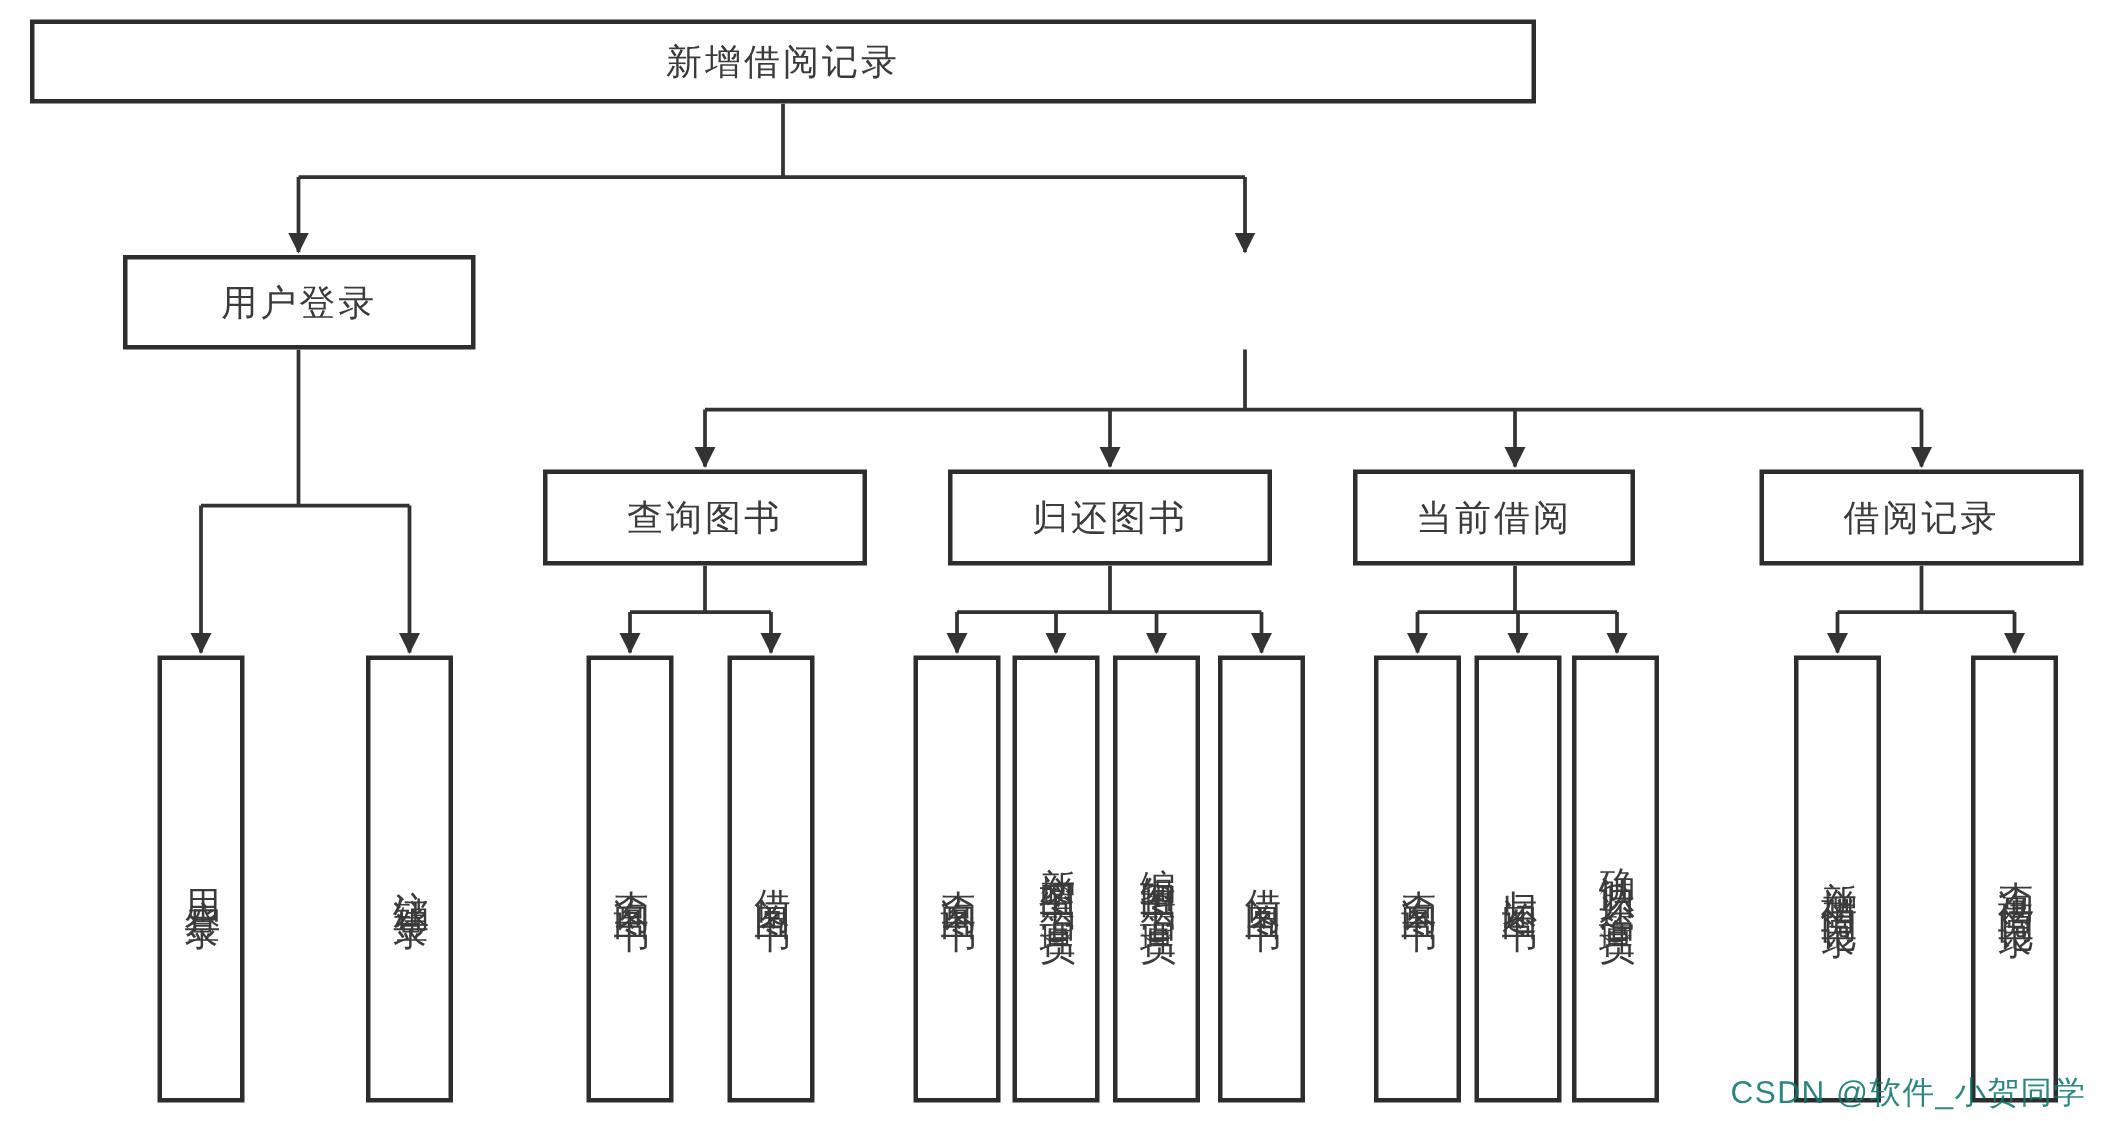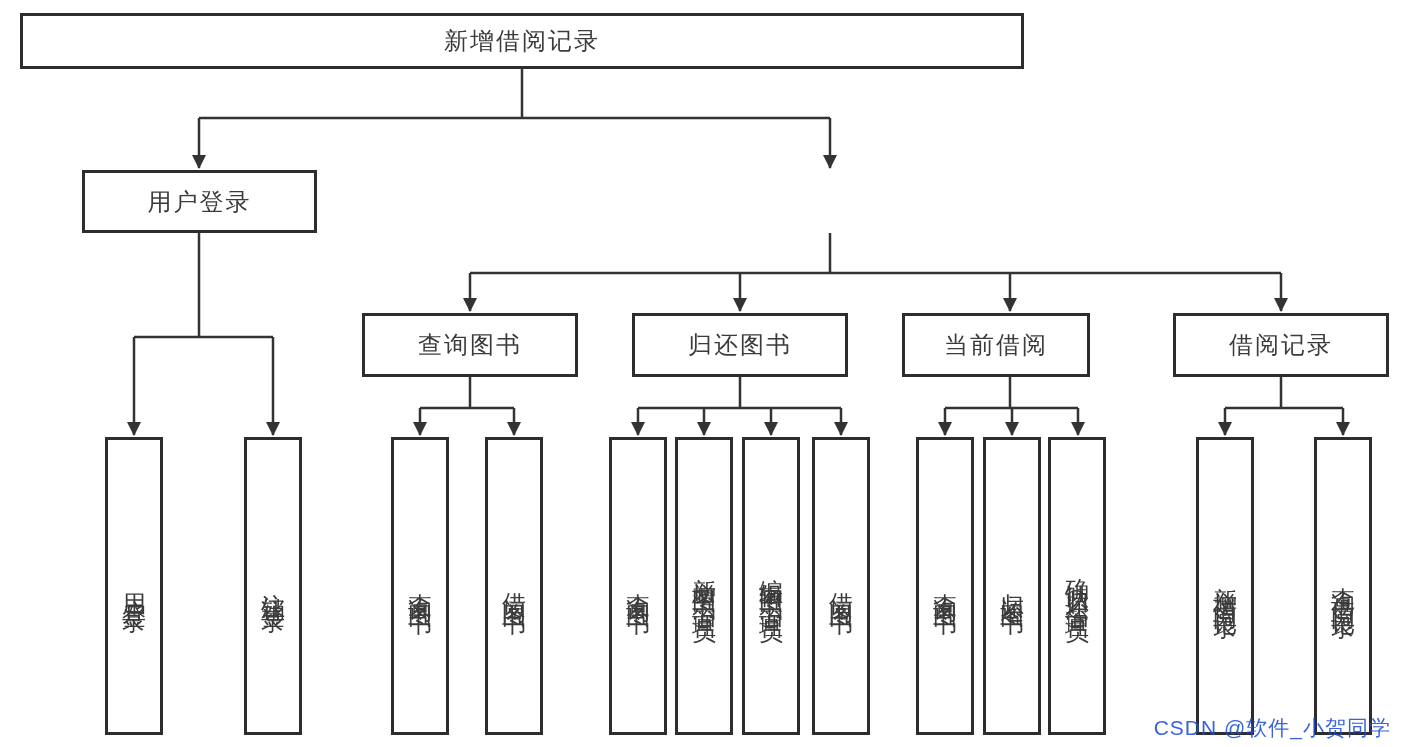--- a/index.html
+++ b/index.html
@@ -64,21 +64,21 @@
   .l-9  { left: 916px; }
   .l-10 { left: 983px; }
   .l-11 { left: 1048px; }
   .l-12 { left: 1196px; }
   .l-13 { left: 1314px; }
   .watermark {
     position: absolute;
     right: 14px;
     bottom: 5px;
     font-size: 21px;
-    color: #1d4ed8;
+    color: #0f766e;
     opacity: 0.88;
     letter-spacing: 1px;
     z-index: 5;
     white-space: nowrap;
   }
 </style>
 </head>
 <body>
 
 <div class="diagram">

